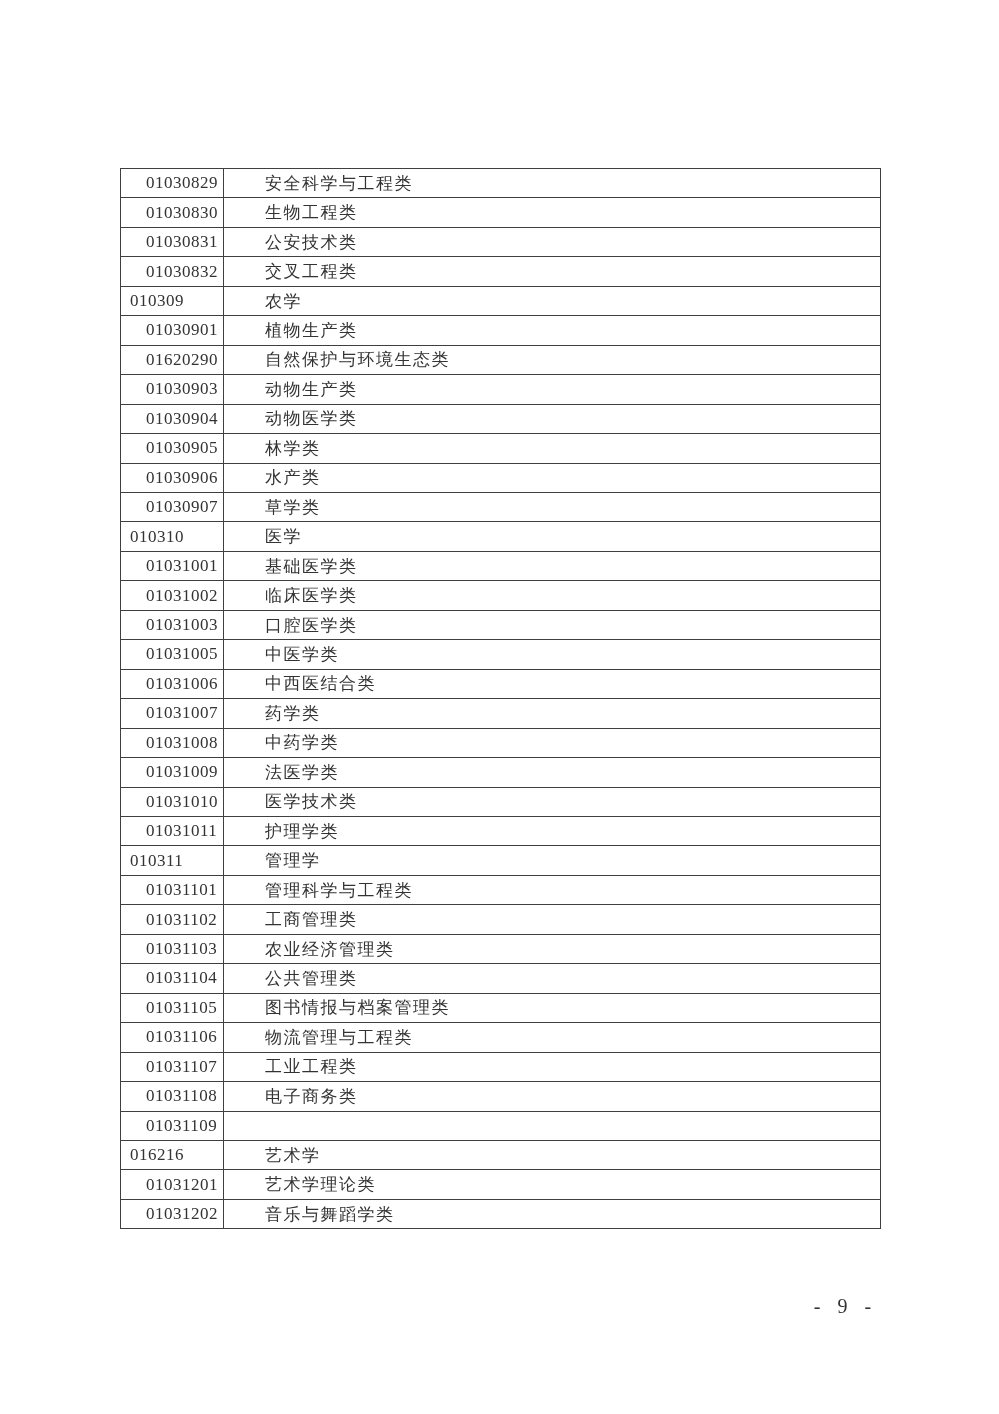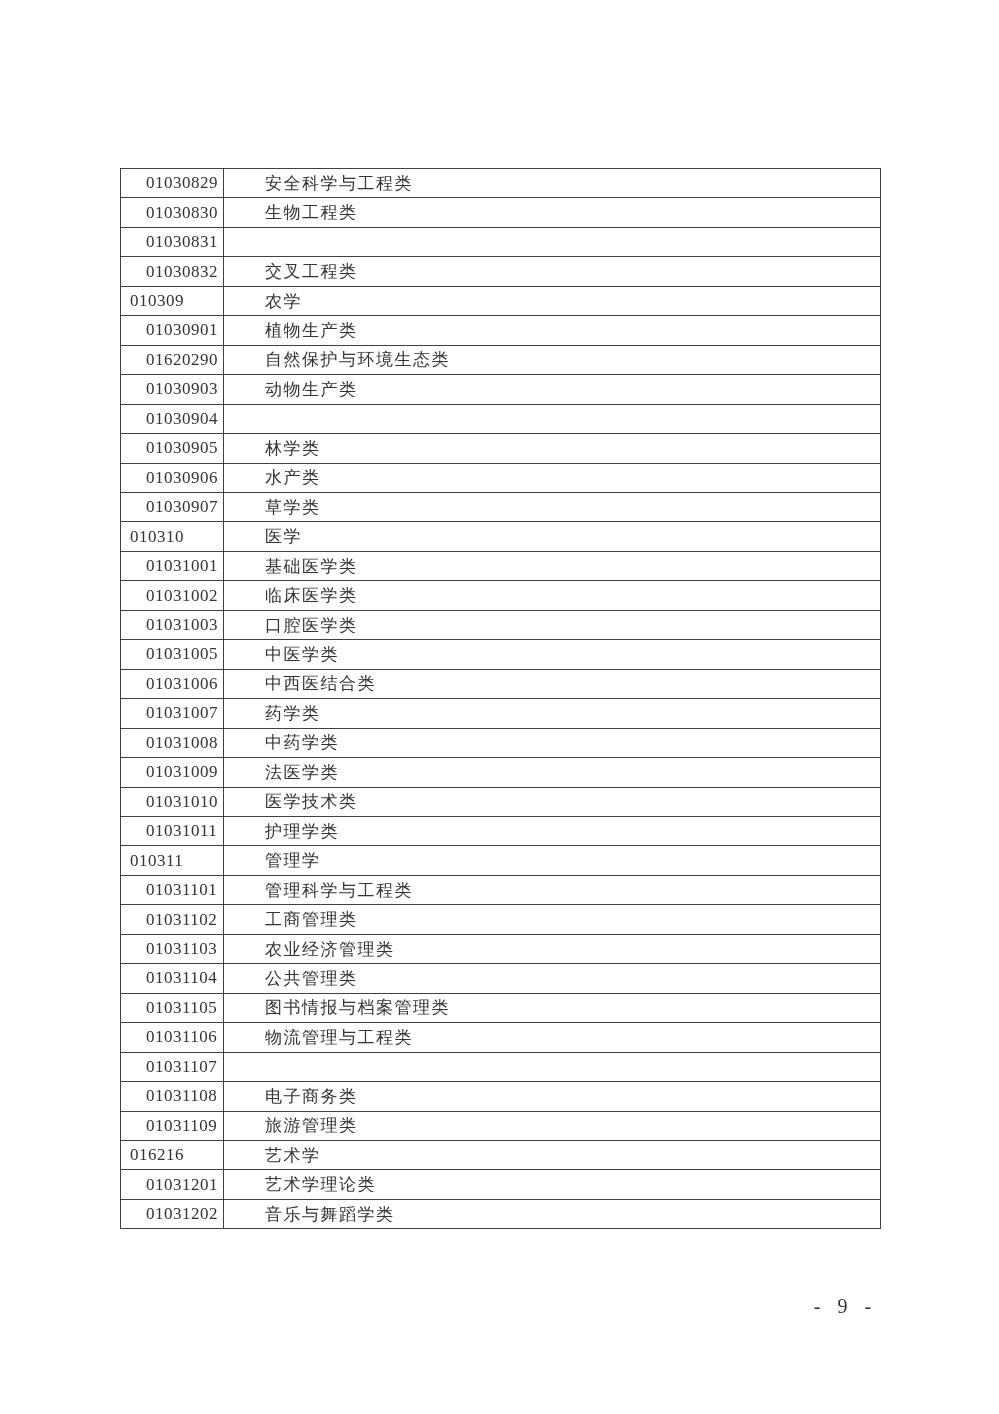--- a/index.html
+++ b/index.html
@@ -79,20 +79,21 @@
     <div class="cell name">安全科学与工程类</div>
   </div>
 
   <div class="row child">
     <div class="cell code">01030830</div>
     <div class="cell name">生物工程类</div>
   </div>
 
   <div class="row child">
     <div class="cell code">01030831</div>
+    <div class="cell name">公安技术类</div>
   </div>
 
   <div class="row child">
     <div class="cell code">01030832</div>
     <div class="cell name">交叉工程类</div>
   </div>
 
   <div class="row parent">
     <div class="cell code">010309</div>
     <div class="cell name">农学</div>
@@ -108,20 +109,21 @@
     <div class="cell name">自然保护与环境生态类</div>
   </div>
 
   <div class="row child">
     <div class="cell code">01030903</div>
     <div class="cell name">动物生产类</div>
   </div>
 
   <div class="row child">
     <div class="cell code">01030904</div>
+    <div class="cell name">动物医学类</div>
   </div>
 
   <div class="row child">
     <div class="cell code">01030905</div>
     <div class="cell name">林学类</div>
   </div>
 
   <div class="row child">
     <div class="cell code">01030906</div>
     <div class="cell name">水产类</div>
@@ -218,30 +220,30 @@
     <div class="cell name">图书情报与档案管理类</div>
   </div>
 
   <div class="row child">
     <div class="cell code">01031106</div>
     <div class="cell name">物流管理与工程类</div>
   </div>
 
   <div class="row child">
     <div class="cell code">01031107</div>
+    <div class="cell name">工业工程类</div>
   </div>
 
   <div class="row child">
     <div class="cell code">01031108</div>
     <div class="cell name">电子商务类</div>
   </div>
 
   <div class="row child">
     <div class="cell code">01031109</div>
-    <div class="cell name">旅游管理类</div>
   </div>
 
   <div class="row parent">
     <div class="cell code">016216</div>
     <div class="cell name">艺术学</div>
   </div>
 
   <div class="row child">
     <div class="cell code">01031201</div>
     <div class="cell name">艺术学理论类</div>

